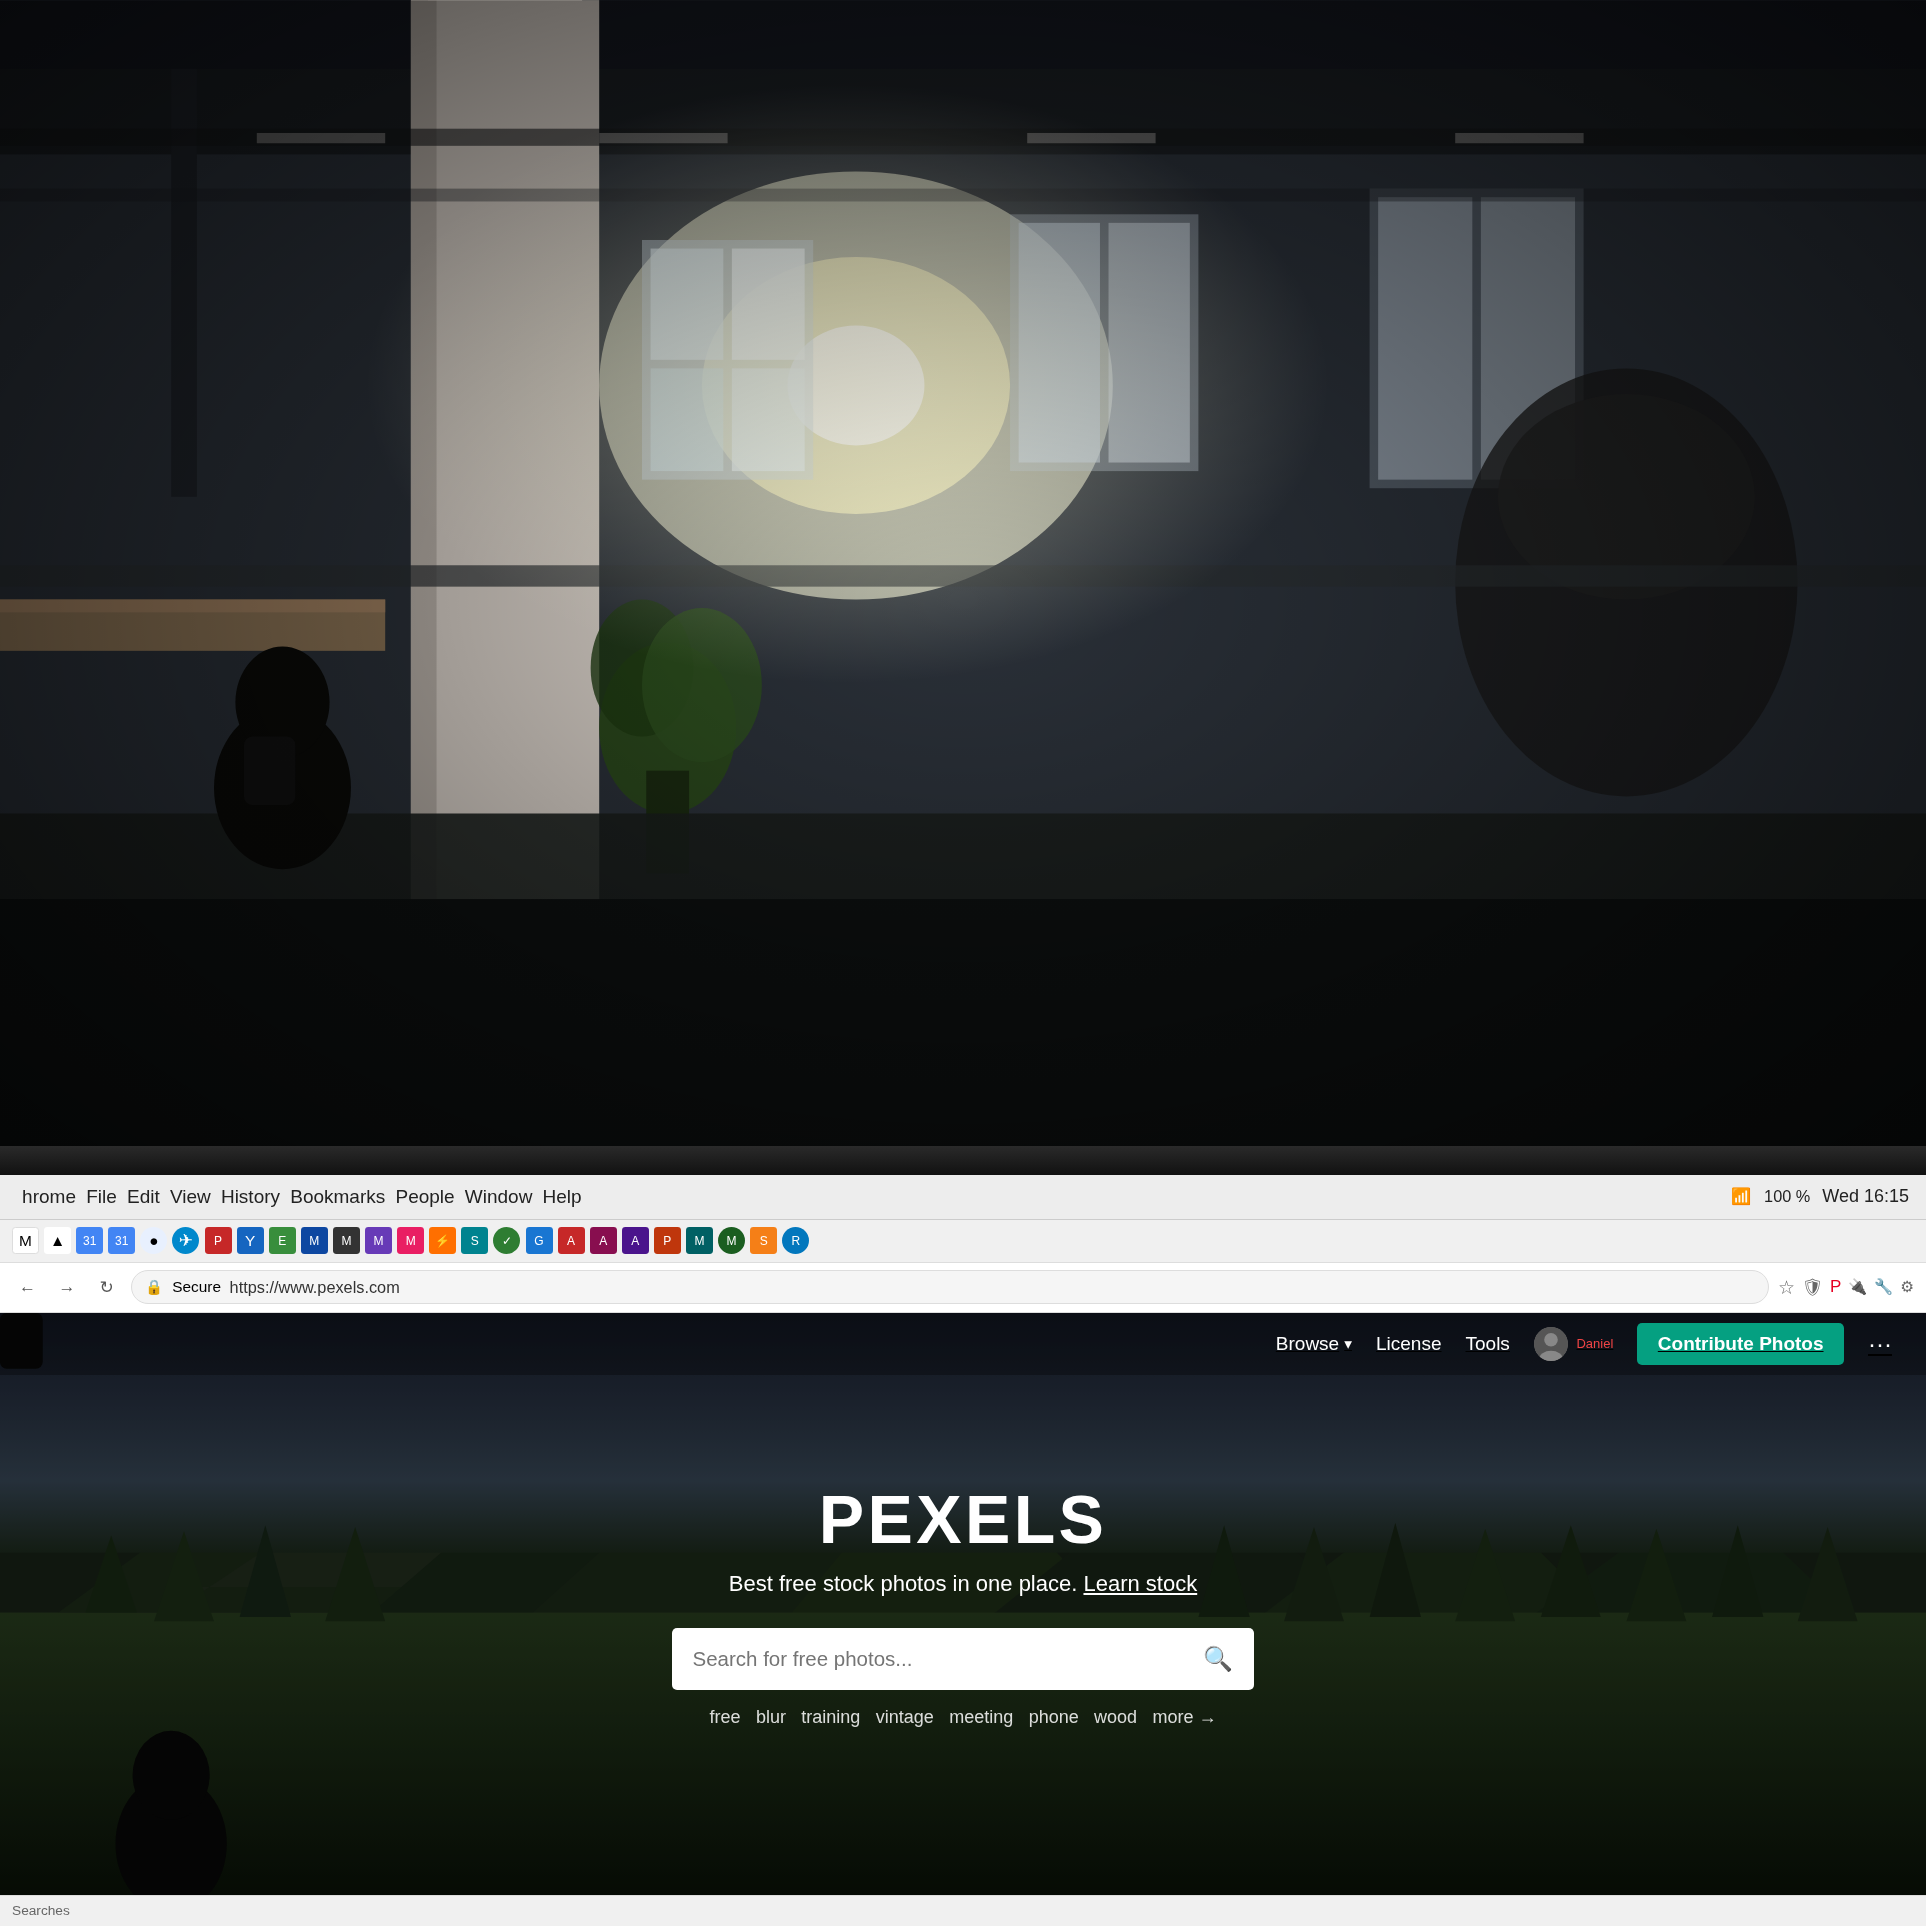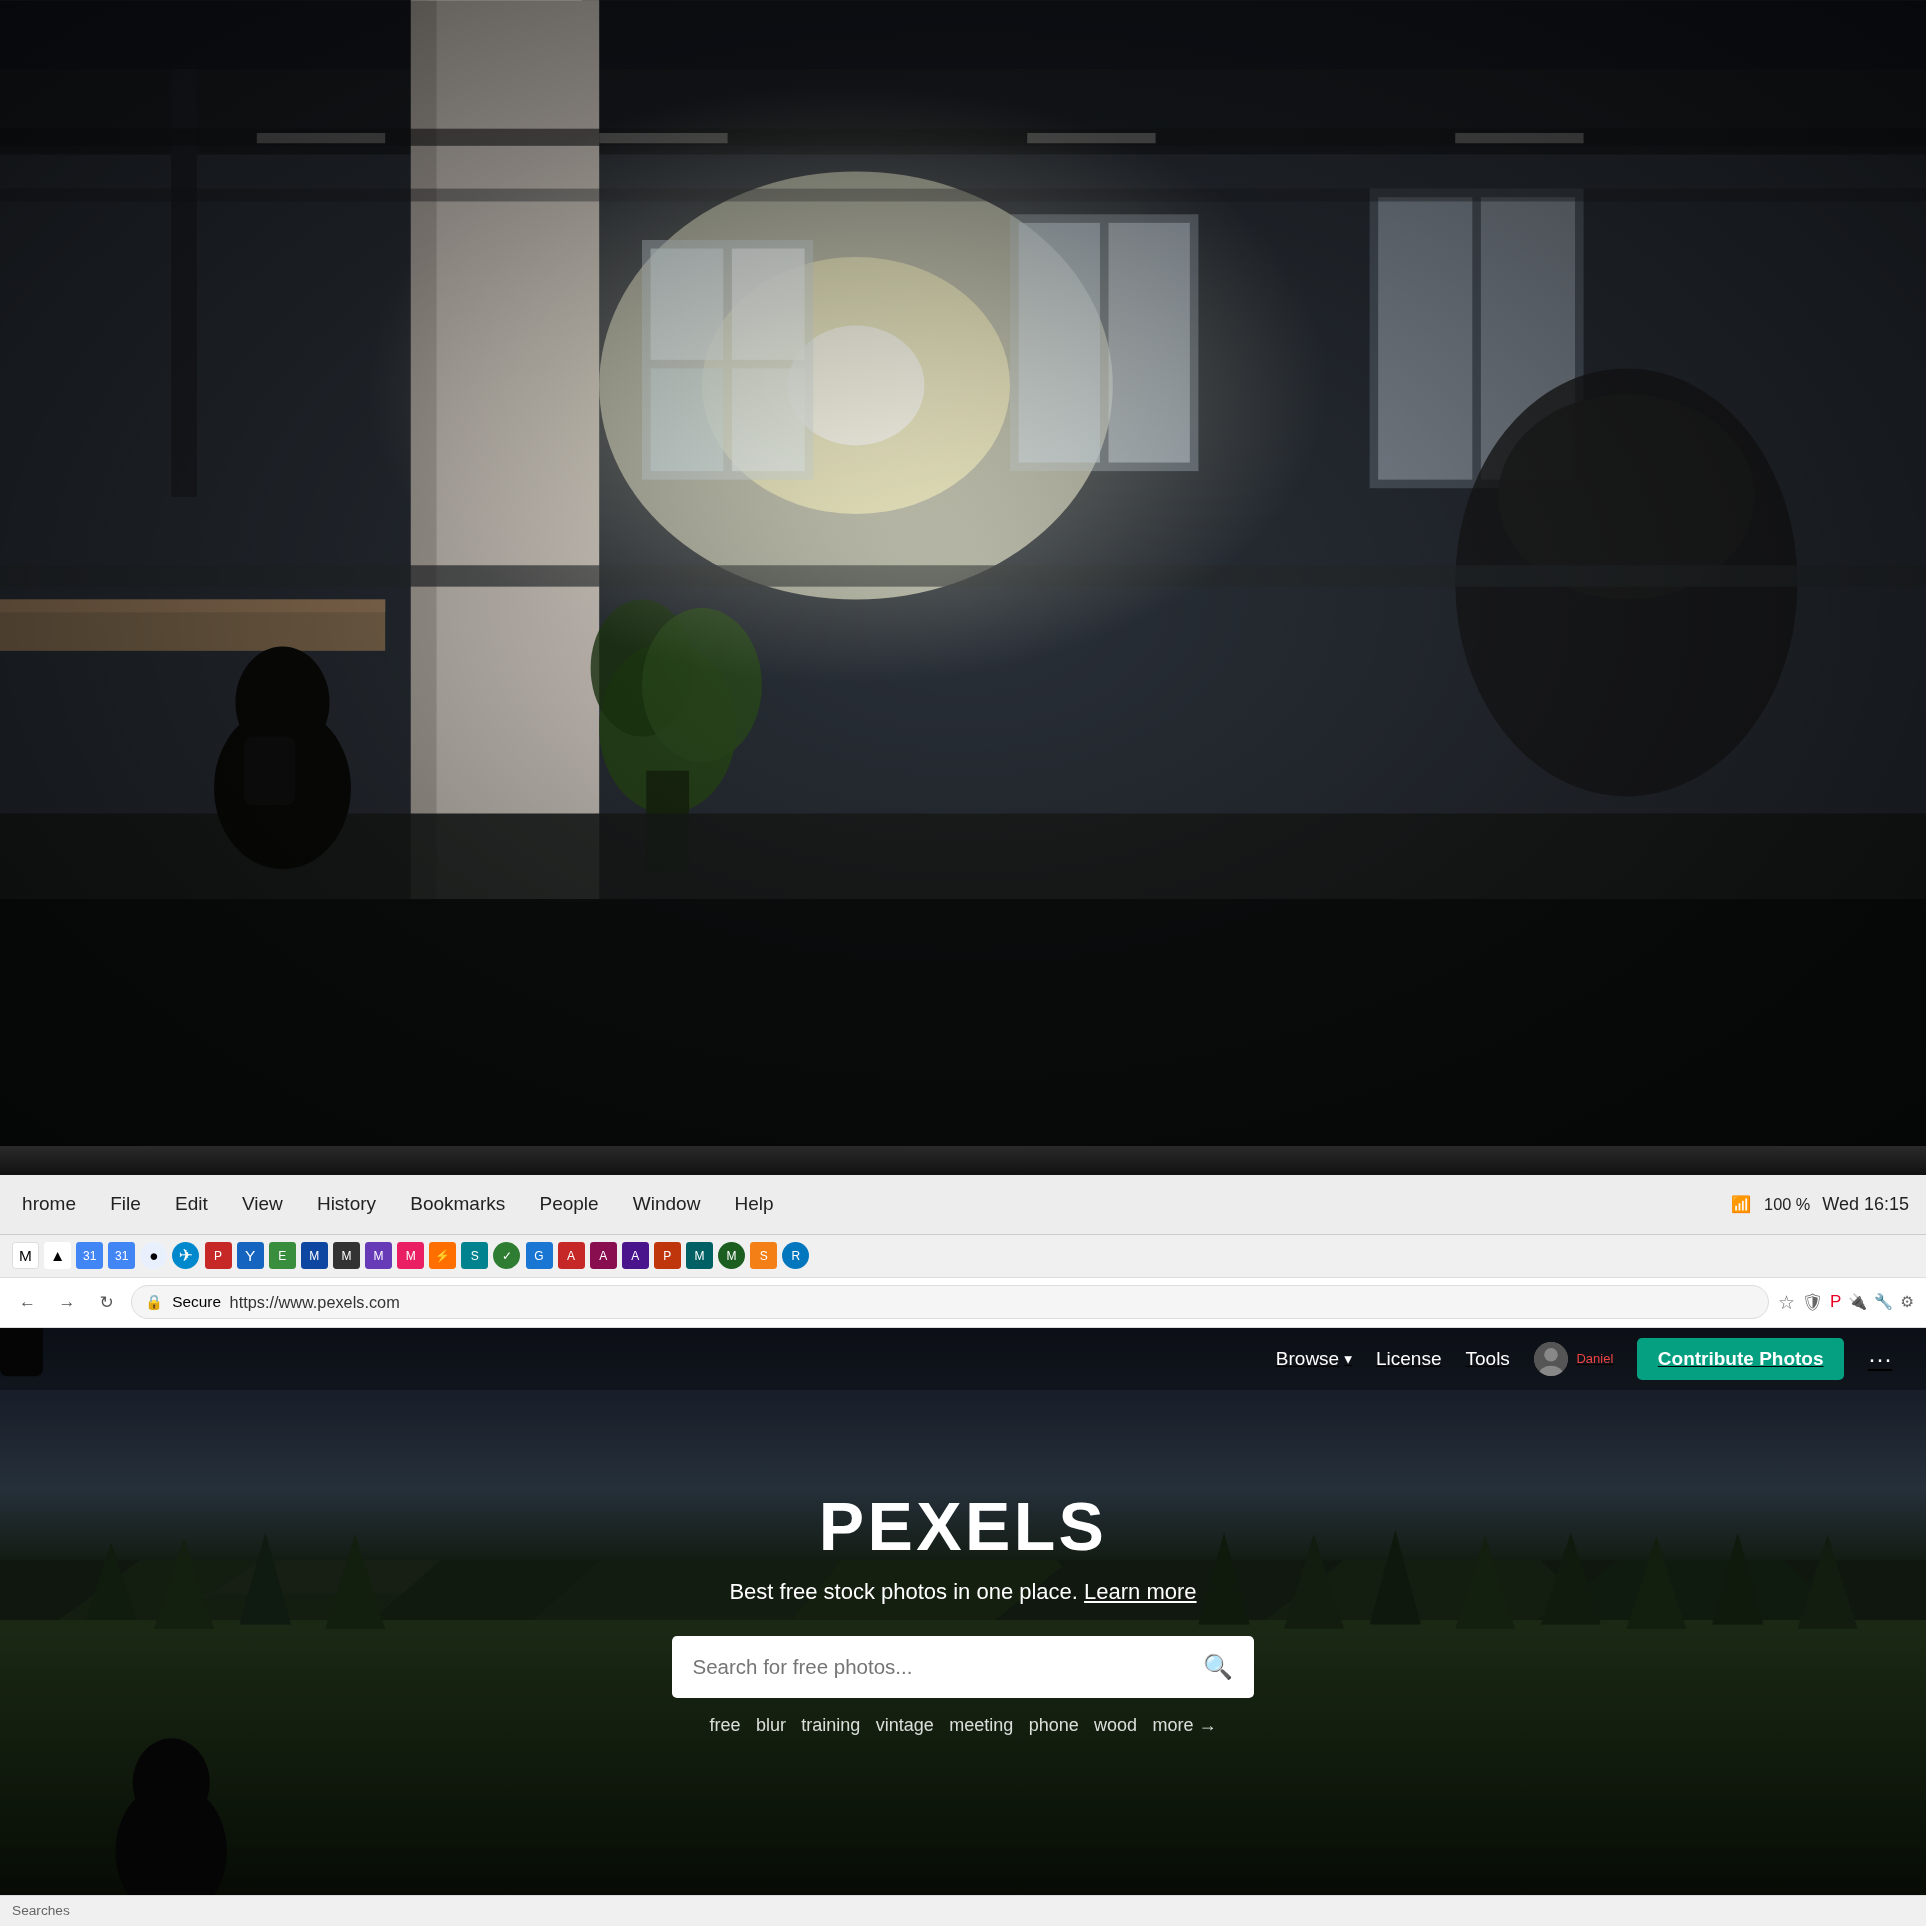--- a/index.html
+++ b/index.html
@@ -9,25 +9,24 @@
       height: 1926px;
       overflow: hidden;
       font-family: -apple-system, BlinkMacSystemFont, 'Segoe UI', sans-serif;
       background: #1a1a1a;
       position: relative;
     }
 
     
     .mac-menubar {
       background: rgba(236,236,236,0.95);
-      height: 60px;
+      height: 45px;
       display: flex;
       align-items: center;
       padding: 0 17px;
-      gap: 24px;
       border-bottom: 0.9px solid #ccc;
       font-size: 19px;
       color: #222;
     }
 
     .mac-menubar .menu-item {
       cursor: pointer;
       padding: 3.4px 5.1px;
       border-radius: 3.4px;
     }
@@ -536,21 +535,21 @@
           <span class="more-btn">···</span>
         </div>
       </div>
 
       <div class="pexels-hero">
         <div class="hero-content">
           <div class="pexels-logo-text">PEXELS</div>
           <div class="hero-subtitle">
             <span>Best free stock photos in one place.</span>
             <span> </span>
-            <a href="#">Learn more</a>
+            <a href="#">Learn stock</a>
           </div>
           <div class="search-bar">
             <input class="search-input" type="text" readonly="" placeholder="Search for free photos..." style="">
             <span class="search-icon-btn">🔍</span>
           </div>
           <div class="search-tags">
             <span class="search-tag">free</span>
             <span class="search-tag">blur</span>
             <span class="search-tag">training</span>
             <span class="search-tag">vintage</span>

